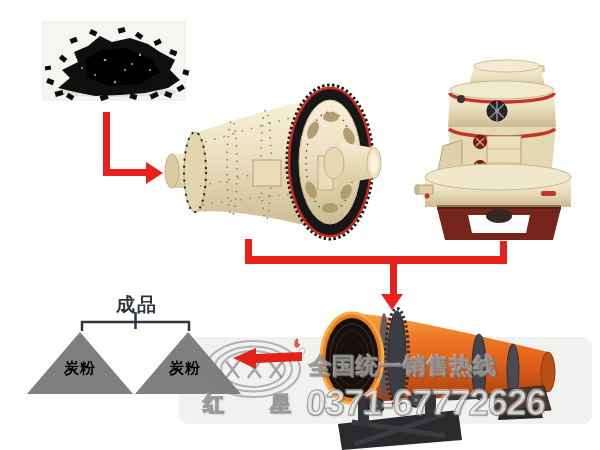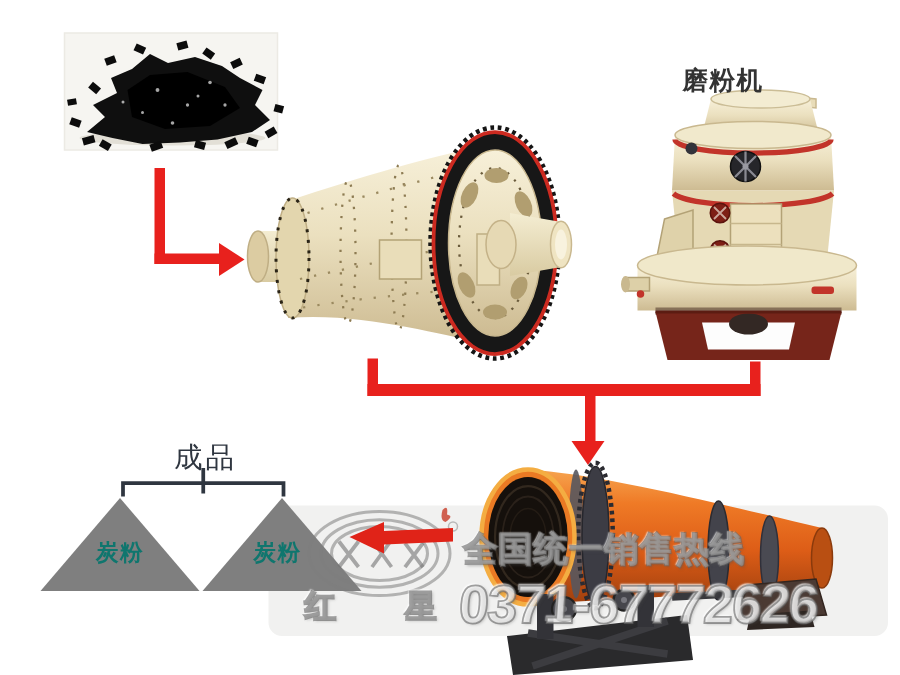--- a/index.html
+++ b/index.html
@@ -1,21 +1,21 @@
 <!DOCTYPE html>
 <html><head>
 <meta charset="utf-8">
 <style>
   html,body{margin:0;padding:0;background:#ffffff;}
   #stage{position:relative;width:600px;height:450px;background:#ffffff;overflow:hidden;
          font-family:"Liberation Sans","DejaVu Sans",sans-serif;}
   .abs{position:absolute;}
   .machine-label{font-weight:bold;color:#333333;font-size:17px;letter-spacing:1px;white-space:nowrap;}
-  .product-label{font-weight:normal;color:#2f3640;font-size:19px;letter-spacing:2px;white-space:nowrap;}
-  .powder-label{font-weight:bold;color:#0f766e;font-size:15px;letter-spacing:1px;white-space:nowrap;}
+  .product-label{font-weight:bold;color:#2f3640;font-size:19px;letter-spacing:2px;white-space:nowrap;}
+  .powder-label{font-weight:bold;color:#000000;font-size:15px;letter-spacing:1px;white-space:nowrap;}
   .wm{color:rgba(255,255,255,0.55);
       -webkit-text-stroke:1.2px rgba(105,105,105,0.62);
       text-shadow:1px 1px 2px rgba(80,80,80,0.35), -1px -1px 1px rgba(255,255,255,0.75);
       white-space:nowrap;font-weight:bold;}
   .wm-brand{font-size:21px;letter-spacing:2px;}
   .wm-hotline{font-size:23px;letter-spacing:0.5px;}
   .wm-phone{font-size:36px;letter-spacing:-1px;transform:skewX(-4deg);}
 </style>
 </head>
 <body>
@@ -206,21 +206,20 @@
       </g>
       <path d="M295,340 q4,-4 3,3 q5,1 -1,5 q-4,-1 -2,-8" fill="rgba(200,60,40,0.8)"></path>
       <circle cx="302" cy="351" r="3" fill="none" stroke="rgba(130,130,130,0.5)" stroke-width="1"></circle>
       <g fill="#e02318">
         <polygon points="302,352 302,361 256,363 256,354"></polygon>
         <polygon points="256,348 256,369 233,358"></polygon>
       </g>
     </g>
   </svg>
 
-  <div class="abs machine-label" style="left:455px;top:42px">磨粉机</div>
   <div class="abs product-label" style="left:116px;top:292px">成品</div>
   <div class="abs powder-label" style="left:80px;top:359px;transform:translateX(-50%)">炭粉</div>
   <div class="abs powder-label" style="left:185px;top:359px;transform:translateX(-50%)">炭粉</div>
 
   <div class="abs wm wm-brand" style="left:203px;top:390px">红</div>
   <div class="abs wm wm-brand" style="left:270px;top:390px">星</div>
   <div class="abs wm wm-hotline" style="left:309px;top:351px">全国统一销售热线</div>
   <div class="abs wm wm-phone" style="left:306px;top:382px">0371-67772626</div>
 </div>
 

